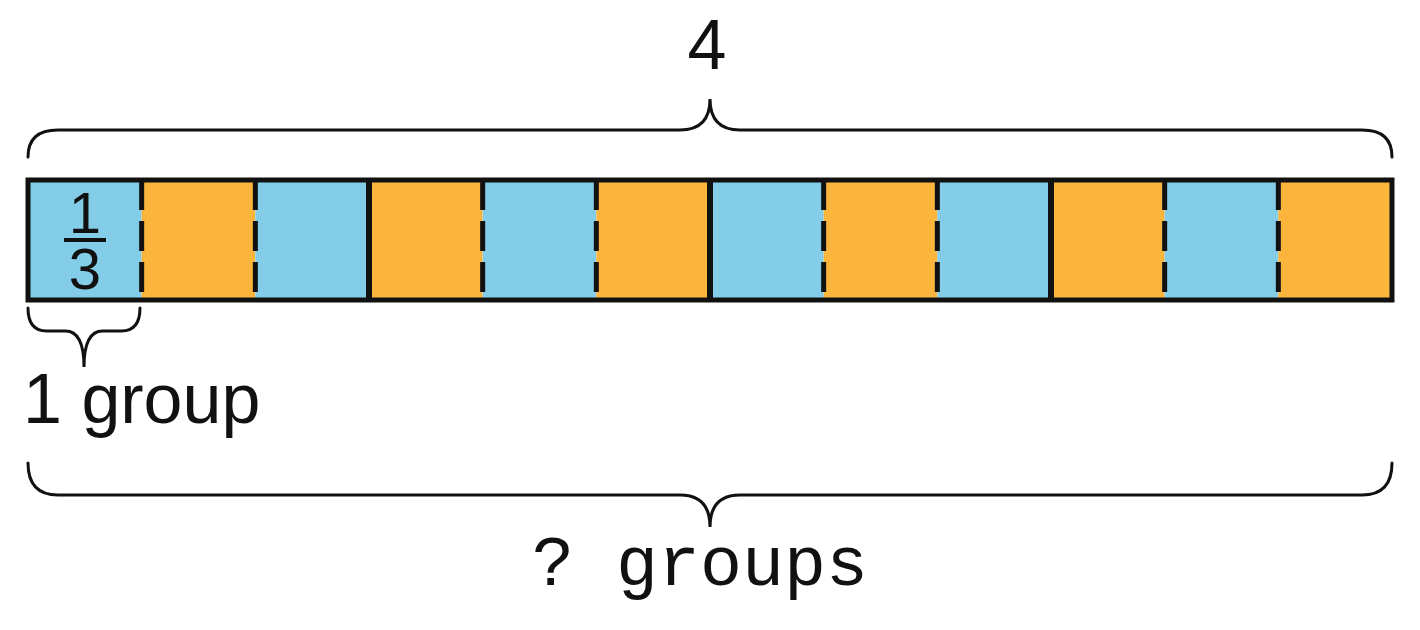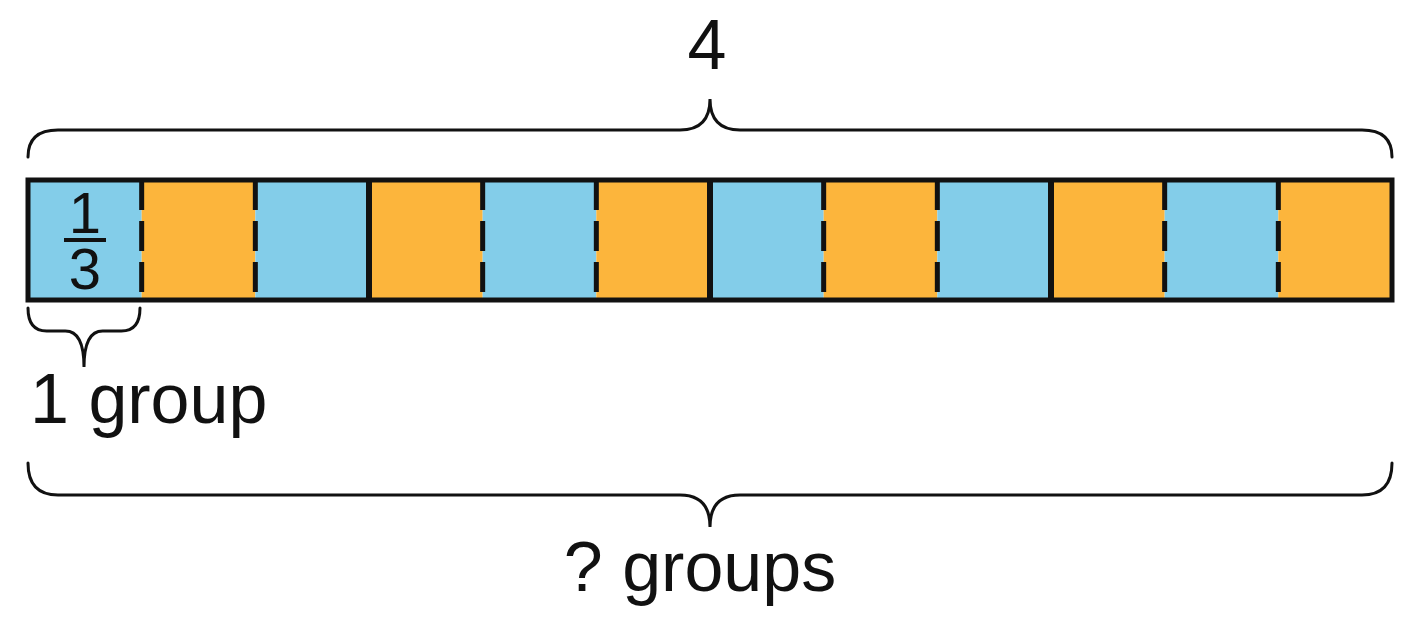--- a/index.html
+++ b/index.html
@@ -28,30 +28,31 @@
     white-space: nowrap;
   }
   .label-total {
     left: 0;
     width: 1414px;
     top: 10px;
     font-size: 70px;
     text-align: center;
   }
   .label-one-group {
-    left: 30px;
+    left: 23px;
     top: 364px;
     font-size: 70px;
   }
   .label-q-groups {
     left: 0;
     width: 1400px;
     top: 532px;
     font-size: 70px;
     text-align: center;
+    font-family: Liberation Mono, monospace;
   }
   .fraction {
     position: absolute;
     left: 37px;
     top: 190px;
     width: 96px;
     text-align: center;
     font-size: 58px;
     line-height: 46px;
     color: #111111;

